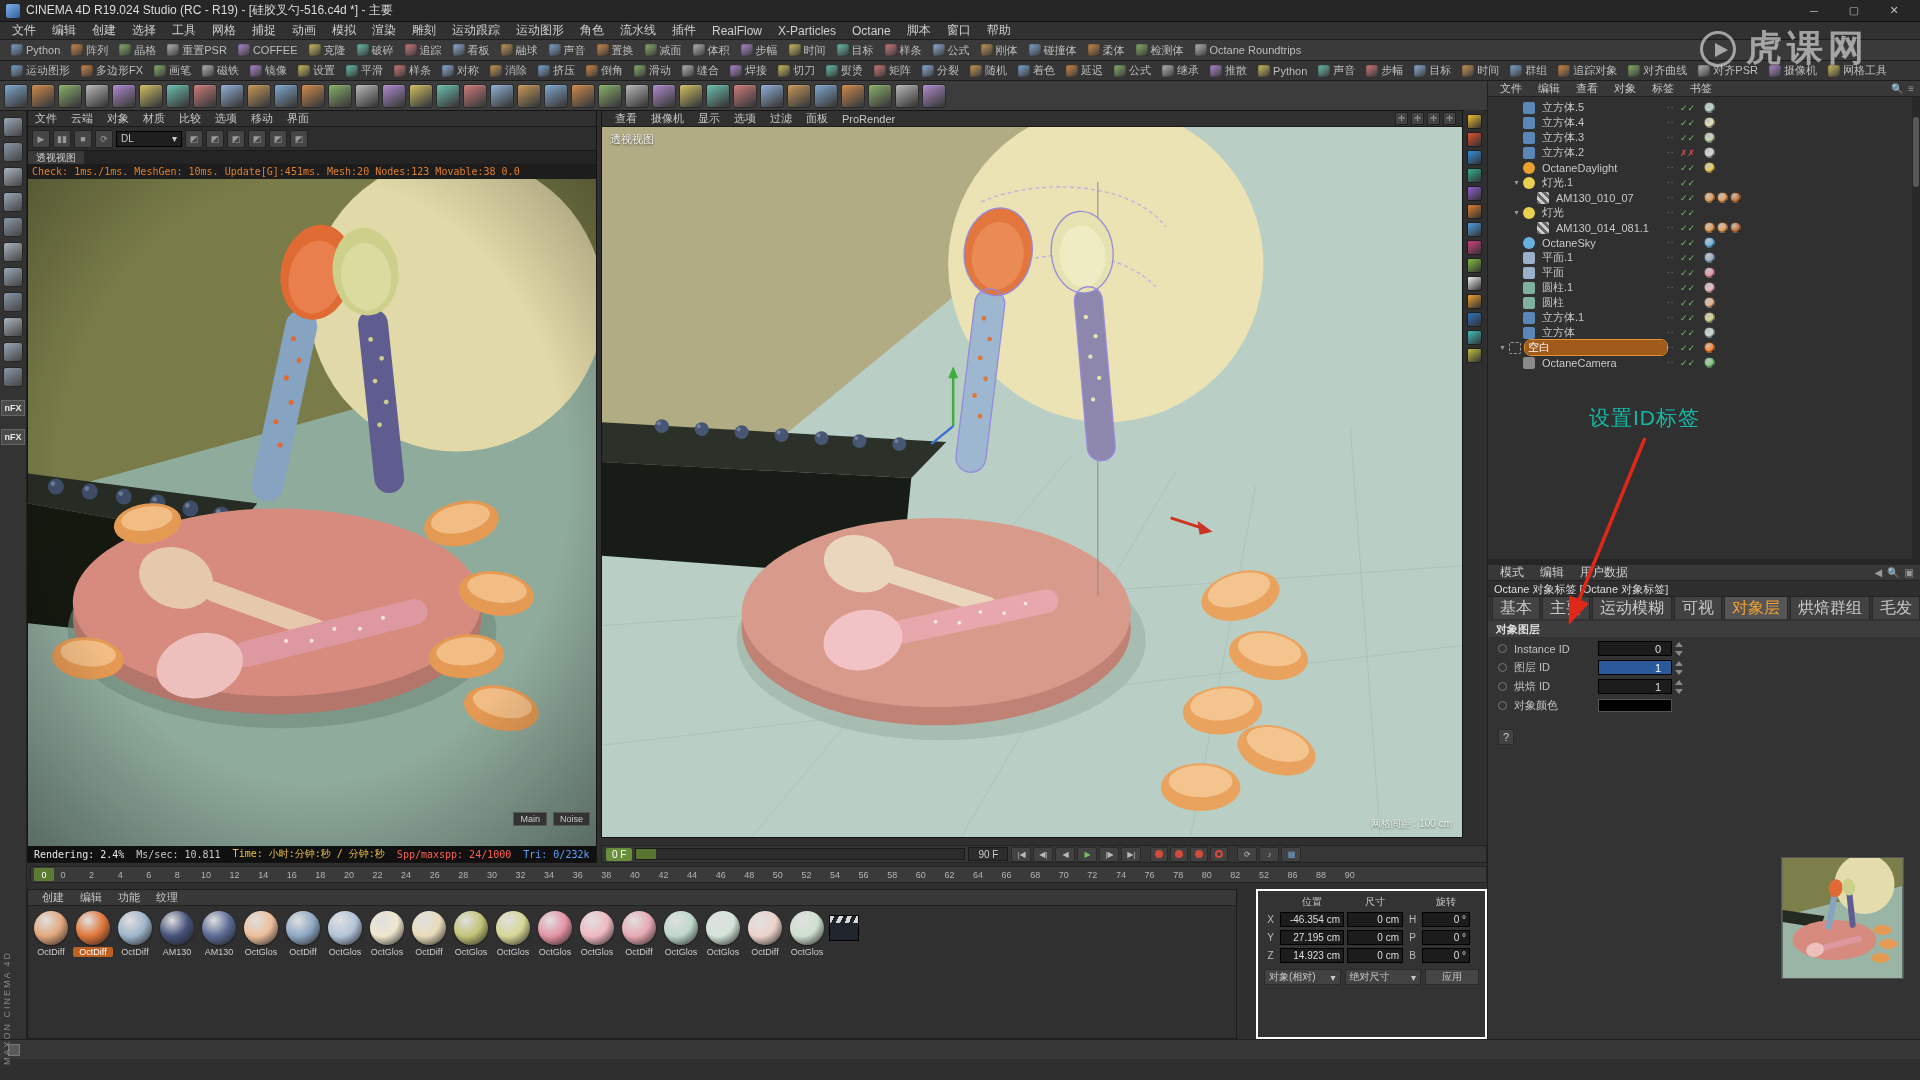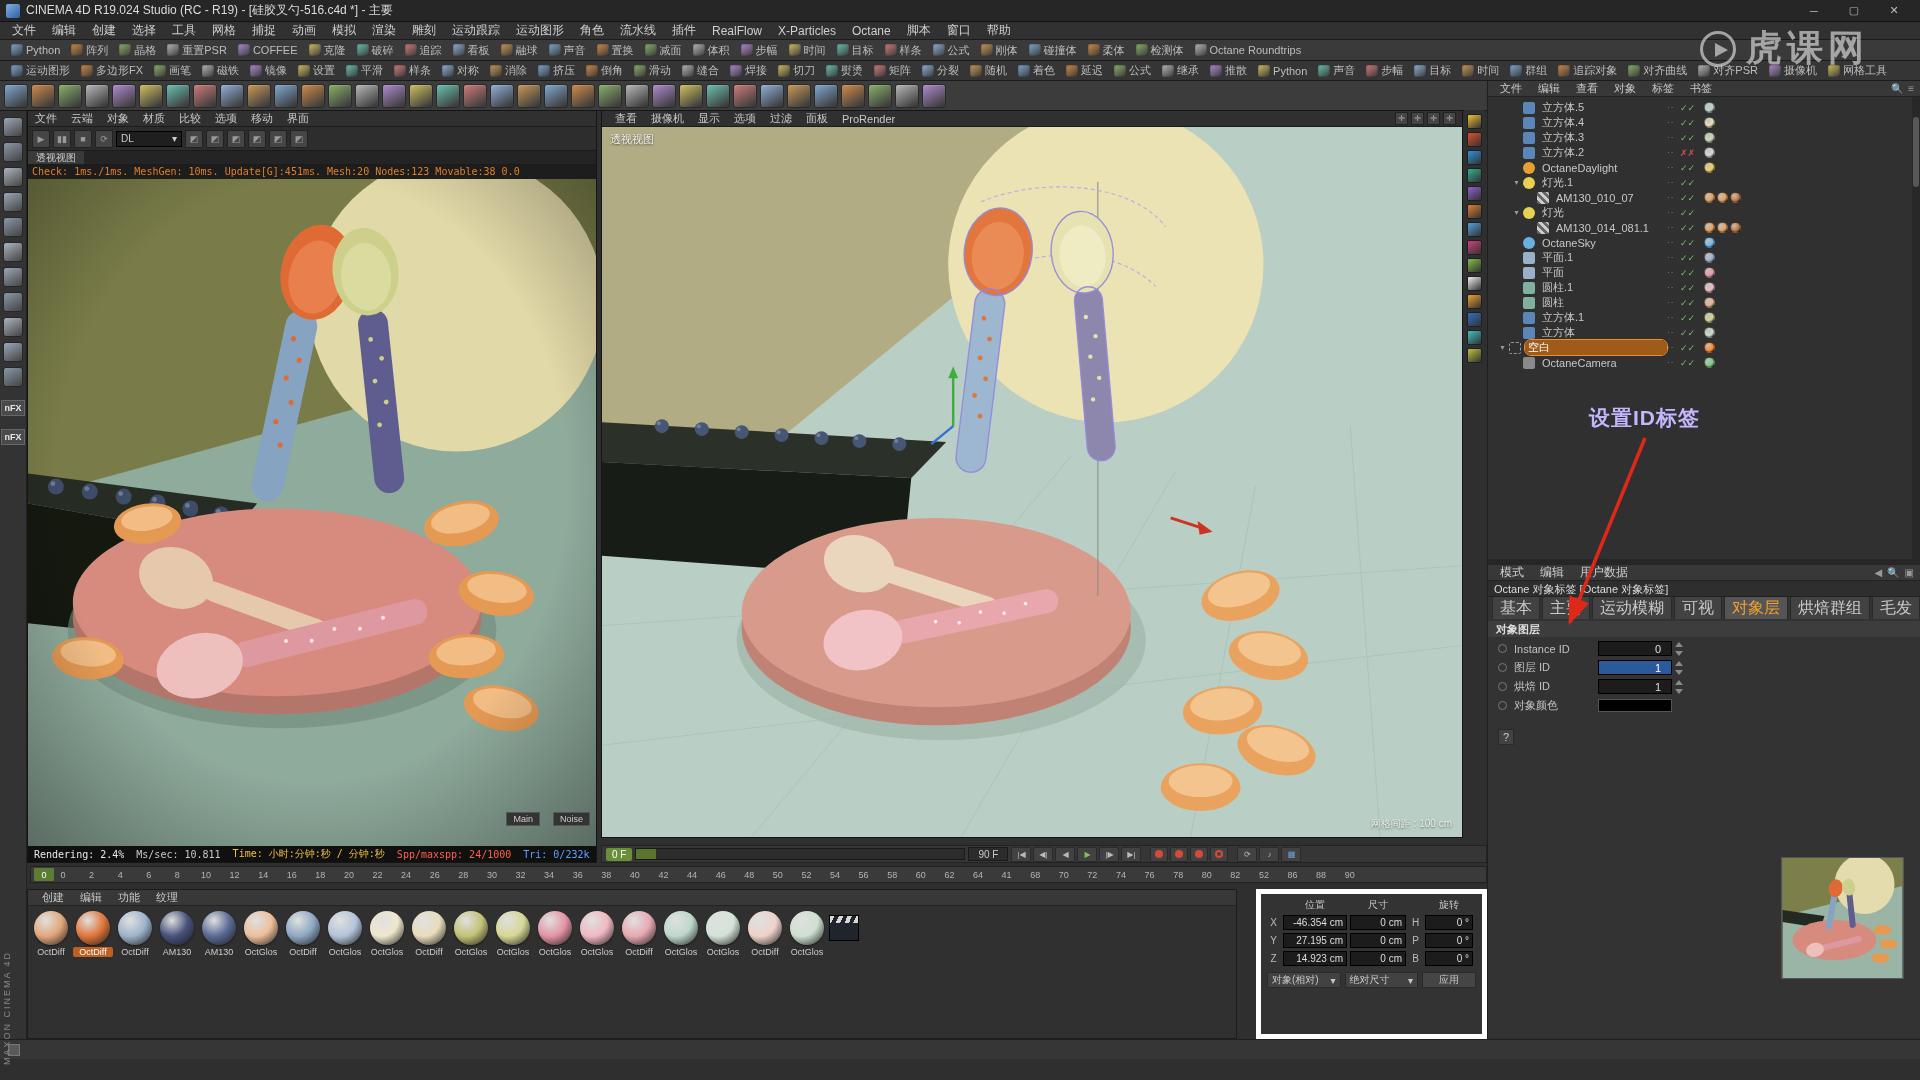--- a/index.html
+++ b/index.html
@@ -34,21 +34,21 @@
 .lv-menu{padding:0 7px}
 #lv-toolbar{position:absolute;left:0;top:16px;width:100%;height:24px;background:#2d2d2d;display:flex;align-items:center;gap:3px;padding:0 4px;border-bottom:1px solid #1b1b1b}
 .lvbtn{width:18px;height:18px;background:#454545;border:1px solid #222;border-radius:2px;color:#999;font-size:9px;display:flex;align-items:center;justify-content:center;flex:none}
 #lv-dd{height:16px;min-width:66px;background:#1f1f1f;border:1px solid #000;font-size:10px;padding:0 4px;display:flex;justify-content:space-between;align-items:center;color:#ccc}
 #lv-viewtab-row{position:absolute;left:0;top:40px;width:100%;height:14px;background:#242424;border-bottom:1px solid #1b1b1b;display:flex}
 #lv-viewtab{background:#3a3a3a;font-size:10px;color:#ccc;padding:0 8px;display:flex;align-items:center}
 #lv-info{position:absolute;left:0;top:54px;width:100%;height:14px;background:#1d1d1d;color:#e07f2a;font:10px "DejaVu Sans Mono",monospace;padding:1px 4px;white-space:nowrap;overflow:hidden}
 #lv-canvas{position:absolute;left:0;top:68px;width:568px;height:669px;overflow:hidden;background:#444}
 #lv-canvas svg{display:block}
 #lv-stats{position:absolute;left:4px;bottom:22px;font:10px "DejaVu Sans Mono",monospace;line-height:13px}
-#lv-stat-tabs{position:absolute;right:6px;bottom:22px;display:flex;gap:13px}
+#lv-stat-tabs{position:absolute;right:6px;bottom:22px;display:flex;gap:6px}
 .lv-stattab{background:#333;color:#ccc;font-size:9px;padding:1px 6px;border:1px solid #555}
 #lv-status{position:absolute;left:0;bottom:0;width:100%;height:16px;background:#101010;display:flex;align-items:center;gap:12px;padding:0 6px;font:10px "DejaVu Sans Mono",monospace;white-space:nowrap;overflow:hidden}
 
 #viewport{left:601px;top:110px;width:862px;height:728px;background:#2b2b2b;border:1px solid #151515}
 #vp-menus{position:absolute;left:0;top:0;width:100%;height:16px;background:#303030;display:flex;align-items:center;font-size:11px;padding:0 6px;border-bottom:1px solid #1b1b1b}
 .vp-menu{padding:0 7px}
 #vp-corner{margin-left:auto;display:flex;gap:3px}
 .vpcic{width:13px;height:13px;background:#454545;border:1px solid #222;color:#aaa;font-size:8px;display:flex;align-items:center;justify-content:center}
 #vp-canvas{position:absolute;left:0;top:16px;width:860px;height:710px;overflow:hidden}
 #vp-label{position:absolute;left:8px;top:5px;color:#efefef;font-size:11px;text-shadow:0 1px 2px rgba(0,0,0,.6)}
@@ -93,21 +93,21 @@
 .ftoggle{width:9px;height:9px;border:1px solid #777;border-radius:50%;margin-right:7px;flex:none}
 .flabel{width:84px;color:#c0c0c0;white-space:nowrap}
 .finput{width:74px;height:15px;background:#1c1c1c;border:1px solid #000;color:#ddd;font-size:11px;text-align:right;padding:0 10px 0 3px;font-family:"Liberation Sans",sans-serif}
 .finput.editing{background:#2a5a9a;color:#fff}
 .fspin{width:9px;height:14px;margin-left:3px;display:flex;flex-direction:column;justify-content:space-between}
 .fspin .up{width:0;height:0;border-left:4px solid transparent;border-right:4px solid transparent;border-bottom:5px solid #888}
 .fspin .down{width:0;height:0;border-left:4px solid transparent;border-right:4px solid transparent;border-top:5px solid #888}
 .fswatch{width:74px;height:13px;background:#000;border:1px solid #555}
 #am-help{position:absolute;left:10px;top:648px;width:16px;height:16px;background:#424242;border:1px solid #2a2a2a;color:#ccc;font-size:11px;display:flex;align-items:center;justify-content:center}
 
-#annotation-text{left:1589px;top:404px;color:#c4b5fd;font-size:21px;font-weight:bold;letter-spacing:1px;z-index:60}
+#annotation-text{left:1589px;top:404px;color:#14b8a6;font-size:21px;font-weight:normal;letter-spacing:1px;z-index:60}
 #annotation-arrow{left:1540px;top:430px;z-index:60}
 
 #timeline{left:601px;top:845px;width:886px;height:18px;background:#363636;border:1px solid #222;display:flex;align-items:center;gap:3px;padding:0 4px}
 #tl-chip{background:#6a8f3a;color:#fff;font-size:10px;padding:1px 6px;border-radius:2px;white-space:nowrap}
 #tl-track{width:330px;height:12px;background:#2c2c2c;border:1px solid #1a1a1a;position:relative;flex:none}
 #tl-prog{position:absolute;left:0;top:0;width:20px;height:100%;background:#58742e}
 #tl-end{width:40px;height:14px;background:#2c2c2c;border:1px solid #1a1a1a;color:#ccc;font-size:10px;display:flex;align-items:center;justify-content:center}
 .tpbtn{min-width:20px;height:15px;background:#424242;border:1px solid #2a2a2a;color:#bbb;font-size:8px;display:flex;align-items:center;justify-content:center;border-radius:2px;padding:0 2px}
 .tpbtn.play{color:#7ac060}
 .recbtn{width:18px;height:15px;background:#424242;border:1px solid #2a2a2a;display:flex;align-items:center;justify-content:center;border-radius:2px}
@@ -121,21 +121,21 @@
 #mat-tabs{height:16px;background:#383838;display:flex;align-items:center;font-size:11px;padding-left:6px;border-bottom:1px solid #222}
 .mat-tab{padding:0 8px}
 #mat-list{display:flex;padding:5px 3px 0 3px;gap:2px}
 .mat{width:40px;text-align:center;flex:none}
 .ball{width:34px;height:34px;border-radius:50%;margin:0 auto;box-shadow:0 1px 2px rgba(0,0,0,.5)}
 .mlb{font-size:9px;color:#ccc;margin-top:2px;overflow:hidden;white-space:nowrap;border-radius:2px}
 .mlb.msel{background:#c06020;color:#fff}
 #clap{width:30px;height:26px;margin-top:4px;background:#20242c;border:1px solid #000;position:relative;flex:none}
 #clap:before{content:"";position:absolute;left:0;top:0;width:100%;height:7px;background:repeating-linear-gradient(115deg,#d8d8d8 0 4px,#20242c 4px 8px)}
 
-#coords{left:1256px;top:889px;width:231px;height:150px;background:#333;border:5px solid #ffffff;padding:4px 6px;font-size:11px}
+#coords{left:1256px;top:889px;width:231px;height:150px;background:#333;border:2px solid #ffffff;padding:4px 6px;font-size:11px}
 .cgrid{display:grid;grid-template-columns:13px 64px 56px 13px 48px;gap:3px;align-items:center;margin-bottom:3px}
 .chead{font-size:10px;color:#c8c8c8;text-align:center}
 .caxis{font-size:10px;color:#bbb;text-align:center}
 .cinput{height:15px;background:#1c1c1c;border:1px solid #000;color:#ddd;font-size:10px;padding:0 3px;width:100%;text-align:right;font-family:"Liberation Sans",sans-serif}
 #coord-bottom{display:flex;gap:4px;margin-top:6px}
 .cselect{flex:1;height:16px;background:#424242;border:1px solid #2a2a2a;font-size:10px;padding:0 4px;display:flex;justify-content:space-between;align-items:center;color:#c8c8c8}
 #apply-btn{width:54px;height:16px;background:#454545;border:1px solid #2a2a2a;display:flex;align-items:center;justify-content:center;font-size:10px}
 
 #statusbar{left:0;top:1039px;width:1920px;height:20px;background:#363636;border-top:1px solid #1f1f1f;display:flex;align-items:center;gap:8px;padding:0 8px;font-size:11px;color:#b8b8b8}
 #status-icon{width:12px;height:12px;background:#5a5a5a;border:1px solid #777}
@@ -1115,21 +1115,21 @@
         <span class="tick">46</span>
         <span class="tick">48</span>
         <span class="tick">50</span>
         <span class="tick">52</span>
         <span class="tick">54</span>
         <span class="tick">56</span>
         <span class="tick">58</span>
         <span class="tick">60</span>
         <span class="tick">62</span>
         <span class="tick">64</span>
-        <span class="tick">41</span>
+        <span class="tick">66</span>
         <span class="tick">68</span>
         <span class="tick">70</span>
         <span class="tick">72</span>
         <span class="tick">74</span>
         <span class="tick">76</span>
         <span class="tick">78</span>
         <span class="tick">80</span>
         <span class="tick">82</span>
         <span class="tick">52</span>
         <span class="tick">86</span>

